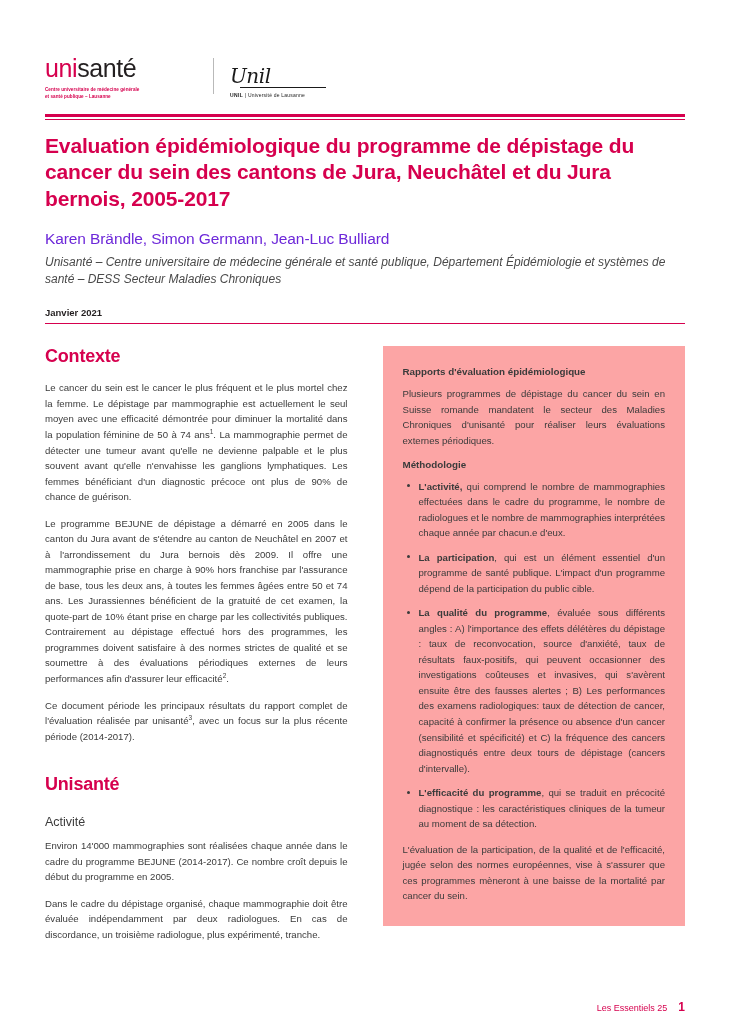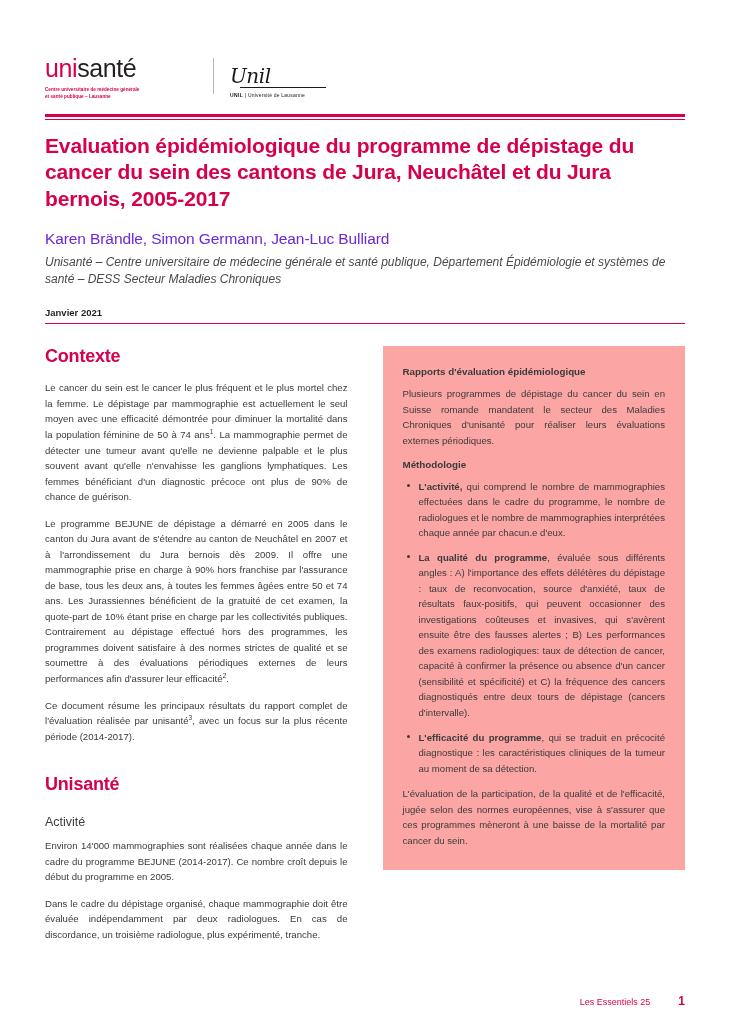--- a/index.html
+++ b/index.html
@@ -189,24 +189,24 @@
     height: 3.2px;
     border-radius: 50%;
     background: #3b3b3b;
   }
   .sidebox li b { font-weight: bold; }
 
   
   .footer {
     position: absolute;
     right: 45px;
-    bottom: 24px;
+    bottom: 18px;
     display: flex;
     align-items: baseline;
-    gap: 28px;
+    gap: 11px;
   }
   .footer .label {
     font-size: 9px;
     color: #d6004e;
   }
   .footer .pagenum {
     font-size: 12px;
     font-weight: bold;
     color: #d6004e;
   }
@@ -251,21 +251,21 @@
 
   <div class="columns">
 
     <div class="col-left">
       <h2 class="section">Contexte</h2>
 
       <p class="body"><span>Le cancer du sein est le cancer le plus fréquent et le plus mortel chez la femme. Le dépistage par mammographie est actuellement le seul moyen avec une efficacité démontrée pour diminuer la mortalité dans la population féminine de 50 à 74 ans</span><sup>1</sup><span>. La mammographie permet de détecter une tumeur avant qu'elle ne devienne palpable et le plus souvent avant qu'elle n'envahisse les ganglions lymphatiques. Les femmes bénéficiant d'un diagnostic précoce ont plus de 90% de chance de guérison.</span></p>
 
       <p class="body"><span>Le programme BEJUNE de dépistage a démarré en 2005 dans le canton du Jura avant de s'étendre au canton de Neuchâtel en 2007 et à l'arrondissement du Jura bernois dès 2009. Il offre une mammographie prise en charge à 90% hors franchise par l'assurance de base, tous les deux ans, à toutes les femmes âgées entre 50 et 74 ans. Les Jurassiennes bénéficient de la gratuité de cet examen, la quote-part de 10% étant prise en charge par les collectivités publiques. Contrairement au dépistage effectué hors des programmes, les programmes doivent satisfaire à des normes strictes de qualité et se soumettre à des évaluations périodiques externes de leurs performances afin d'assurer leur efficacité</span><sup>2</sup><span>.</span></p>
 
-      <p class="body"><span>Ce document résume les principaux résultats du rapport complet de l'évaluation réalisée par unisanté</span><sup>3</sup><span>, avec un focus sur la plus récente période (2014-2017).</span></p>
+      <p class="body"><span>Ce document période les principaux résultats du rapport complet de l'évaluation réalisée par unisanté</span><sup>3</sup><span>, avec un focus sur la plus récente période (2014-2017).</span></p>
 
       <h2 class="section spaced">Unisanté</h2>
 
       <h3 class="subsection">Activité</h3>
 
       <p class="body">Environ 14'000 mammographies sont réalisées chaque année dans le cadre du programme BEJUNE (2014-2017). Ce nombre croît depuis le début du programme en 2005.</p>
       <p class="body">Dans le cadre du dépistage organisé, chaque mammographie doit être évaluée indépendamment par deux radiologues. En cas de discordance, un troisième radiologue, plus expérimenté, tranche.</p>
     </div>
 
     <div class="col-gap"></div>
@@ -274,20 +274,24 @@
       <div class="sidebox">
         <h4>Rapports d'évaluation épidémiologique</h4>
         <p>Plusieurs programmes de dépistage du cancer du sein en Suisse romande mandatent le secteur des Maladies Chroniques d'unisanté pour réaliser leurs évaluations externes périodiques.</p>
 
         <h4 class="mt">Méthodologie</h4>
 
         <ul>
           <li>
             <span class="dot"></span>
             <b>L'activité,</b><span> qui comprend le nombre de mammographies effectuées dans le cadre du programme, le nombre de radiologues et le nombre de mammographies interprétées chaque année par chacun.e d'eux.</span>
+          </li>
+          <li>
+            <span class="dot"></span>
+            <b>La participation</b><span>, qui est un élément essentiel d'un programme de santé publique. L'impact d'un programme dépend de la participation du public cible.</span>
           </li>
           <li>
             <span class="dot"></span>
             <b>La qualité du programme</b><span>, évaluée sous différents angles : A) l'importance des effets délétères du dépistage : taux de reconvocation, source d'anxiété, taux de résultats faux-positifs, qui peuvent occasionner des investigations coûteuses et invasives, qui s'avèrent ensuite être des fausses alertes ; B) Les performances des examens radiologiques: taux de détection de cancer, capacité à confirmer la présence ou absence d'un cancer (sensibilité et spécificité) et C) la fréquence des cancers diagnostiqués entre deux tours de dépistage (cancers d'intervalle).</span>
           </li>
           <li>
             <span class="dot"></span>
             <b>L'efficacité du programme</b><span>, qui se traduit en précocité diagnostique : les caractéristiques cliniques de la tumeur au moment de sa détection.</span>
           </li>
         </ul>

